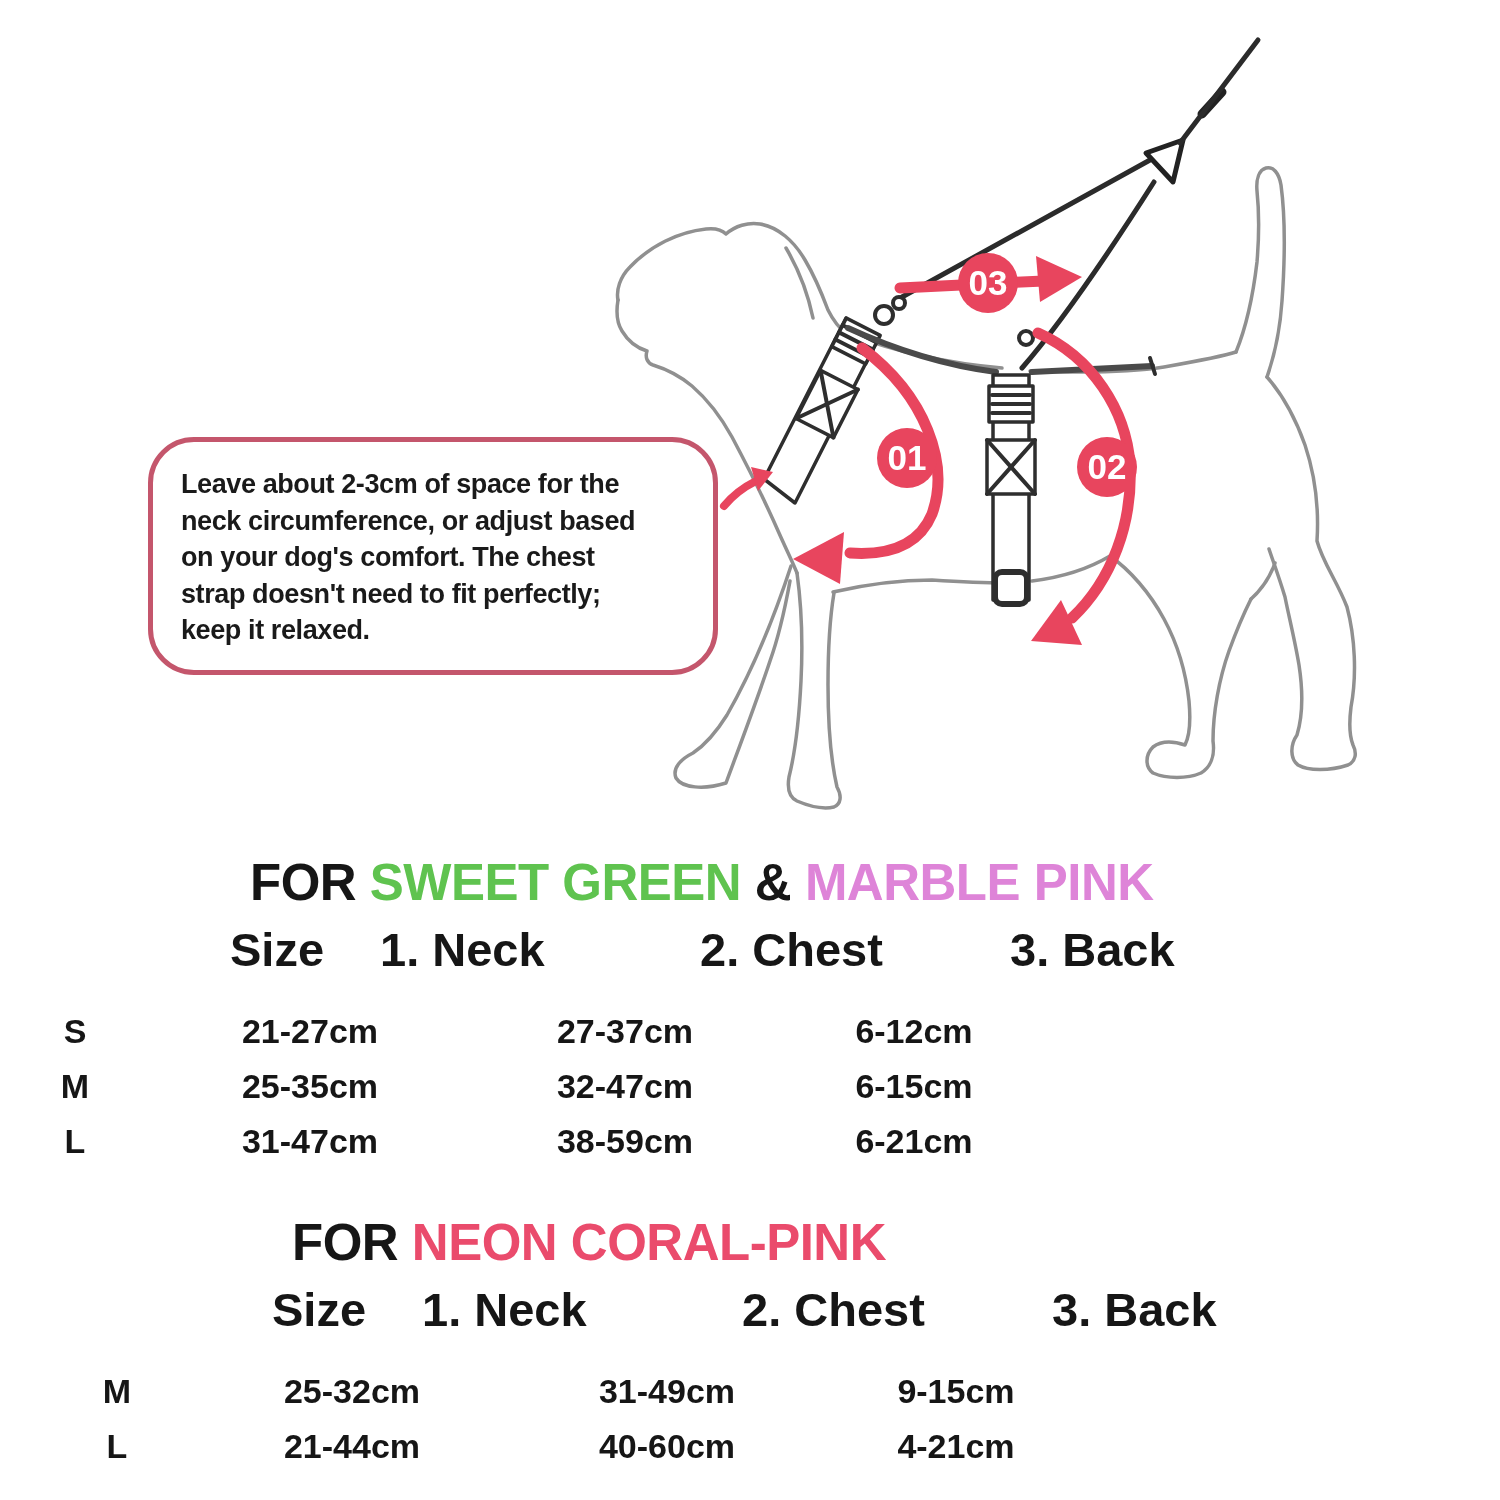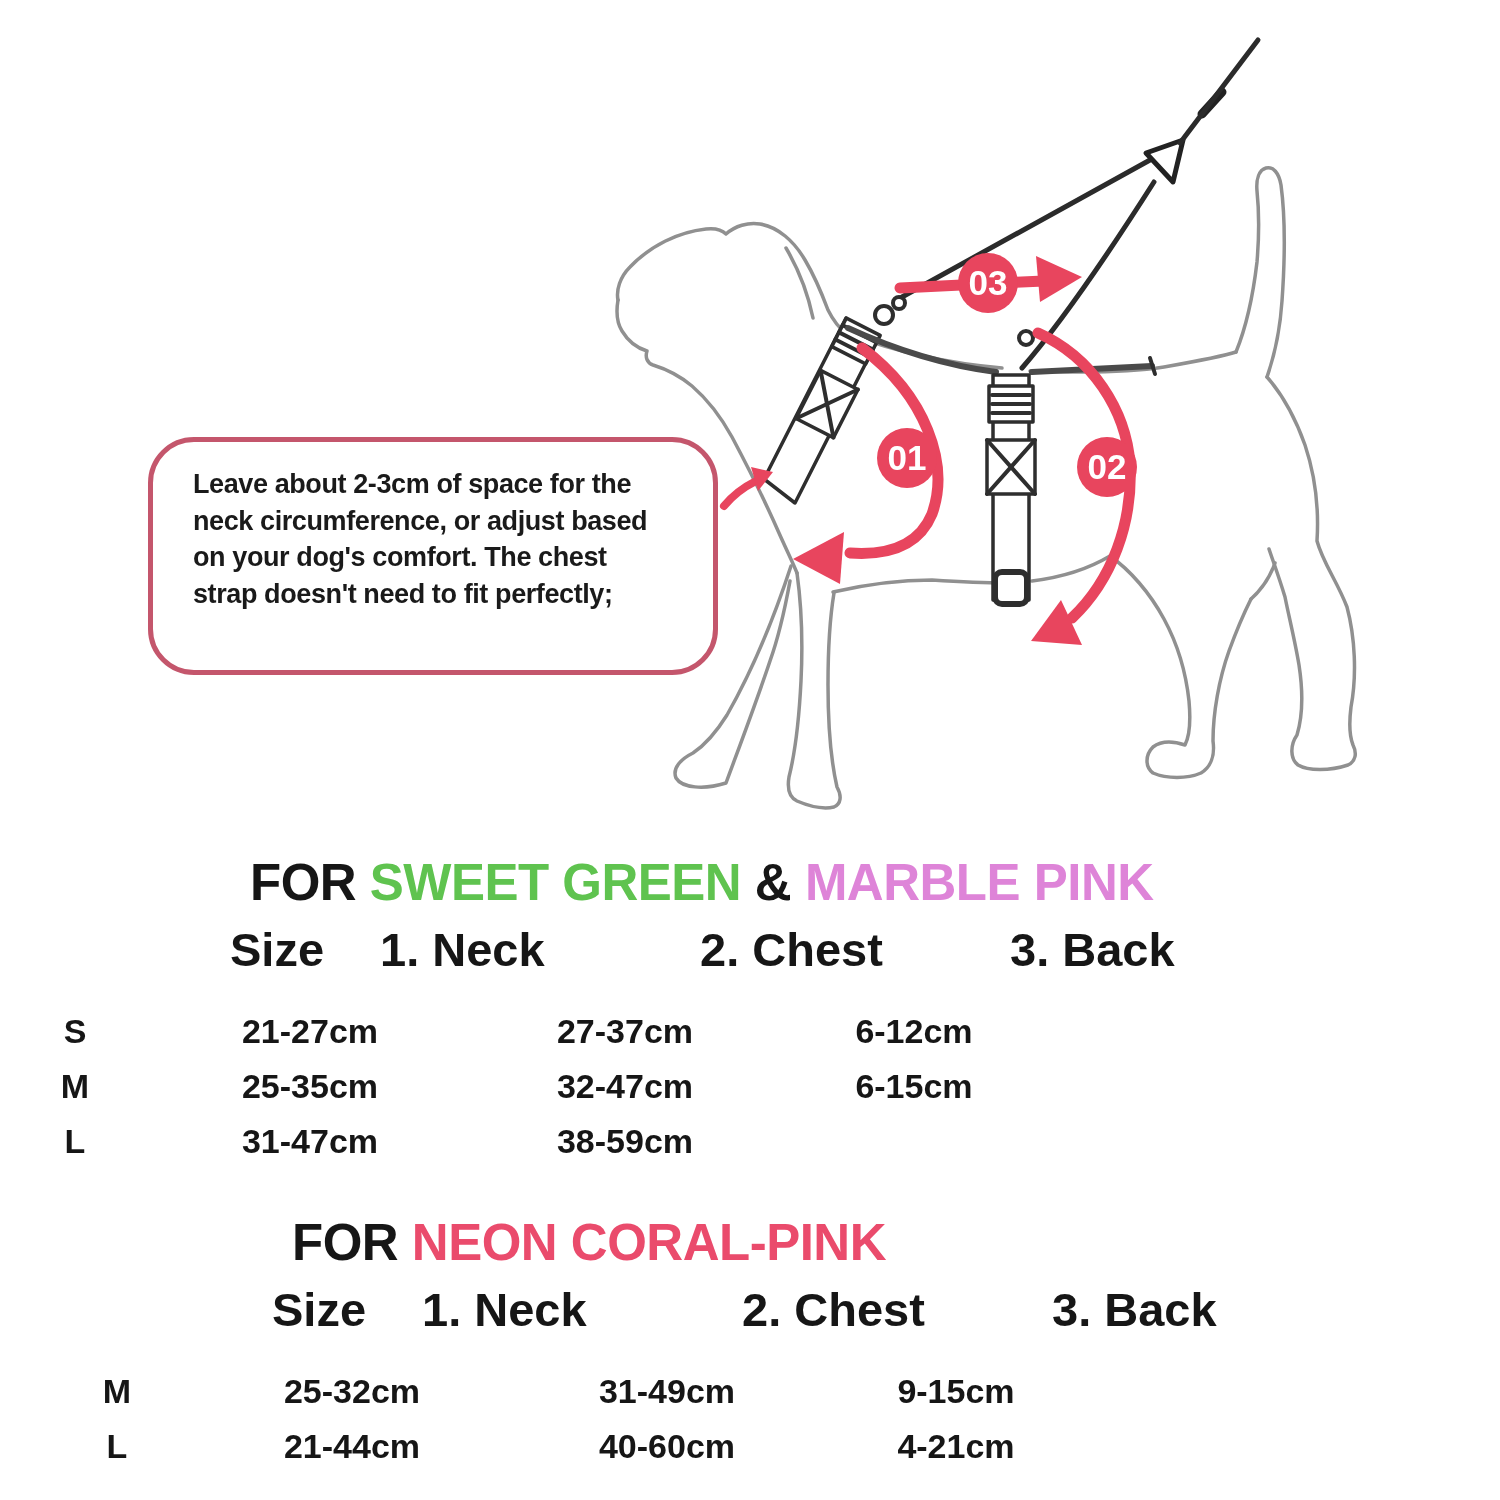--- a/index.html
+++ b/index.html
@@ -27,21 +27,21 @@
   .strap{stroke:#4a4a4a;stroke-width:6;fill:none;stroke-linecap:round;}
   .leash{stroke:#2b2b2b;stroke-width:5;fill:none;stroke-linecap:round;stroke-linejoin:round;}
   .pink-stroke{stroke:var(--accent-pink);fill:none;stroke-linecap:round;}
   .pink-fill{fill:var(--accent-pink);stroke:none;}
   .badge-text{fill:#ffffff;font-family:"Liberation Sans",sans-serif;font-weight:bold;font-size:35px;text-anchor:middle;}
 
   
   .bubble{
     position:absolute;left:148px;top:437px;width:570px;height:238px;
     box-sizing:border-box;border:5px solid var(--bubble-border);
-    border-radius:46px;background:#ffffff;padding:24px 40px;
+    border-radius:46px;background:#ffffff;padding:24px 28px;
   }
   .bubble-line{
     font-size:27px;font-weight:bold;line-height:36.5px;color:#1a1a1a;
     white-space:nowrap;letter-spacing:-0.4px;
   }
 
   
   .size-block{position:absolute;left:0;width:1500px;}
   .block-1{top:856px;}
   .block-2{top:1216px;margin-left:42px;}
@@ -170,20 +170,21 @@
       <circle class="pink-fill" cx="988" cy="283" r="30"></circle>
       <text class="badge-text" x="988" y="295">03</text>
     </g>
   </svg>
 
   <div class="bubble">
     <div class="bubble-line">Leave about 2-3cm of space for the</div>
     <div class="bubble-line">neck circumference, or adjust based</div>
     <div class="bubble-line">on your dog's comfort. The chest</div>
     <div class="bubble-line">strap doesn't need to fit perfectly;</div>
+    <div class="bubble-line">keep it relaxed.</div>
   </div>
 </div>
 
 <div class="size-block block-1">
   <div class="tbl-title">
     <span>FOR </span><span class="t-green">SWEET GREEN</span><span> &amp; </span><span class="t-marble">MARBLE PINK</span>
   </div>
   <div class="tbl-grid tbl-head">
     <div class="cell">Size</div>
     <div class="cell">1. Neck</div>
@@ -200,20 +201,21 @@
     <div class="tbl-row">
       <div class="cell">M</div>
       <div class="cell">25-35cm</div>
       <div class="cell">32-47cm</div>
       <div class="cell">6-15cm</div>
     </div>
     <div class="tbl-row">
       <div class="cell">L</div>
       <div class="cell">31-47cm</div>
       <div class="cell">38-59cm</div>
+      <div class="cell">6-21cm</div>
     </div>
   </div>
 </div>
 
 <div class="size-block block-2">
   <div class="tbl-title">
     <span>FOR </span><span class="t-coral">NEON CORAL-PINK</span>
   </div>
   <div class="tbl-grid tbl-head">
     <div class="cell">Size</div>

